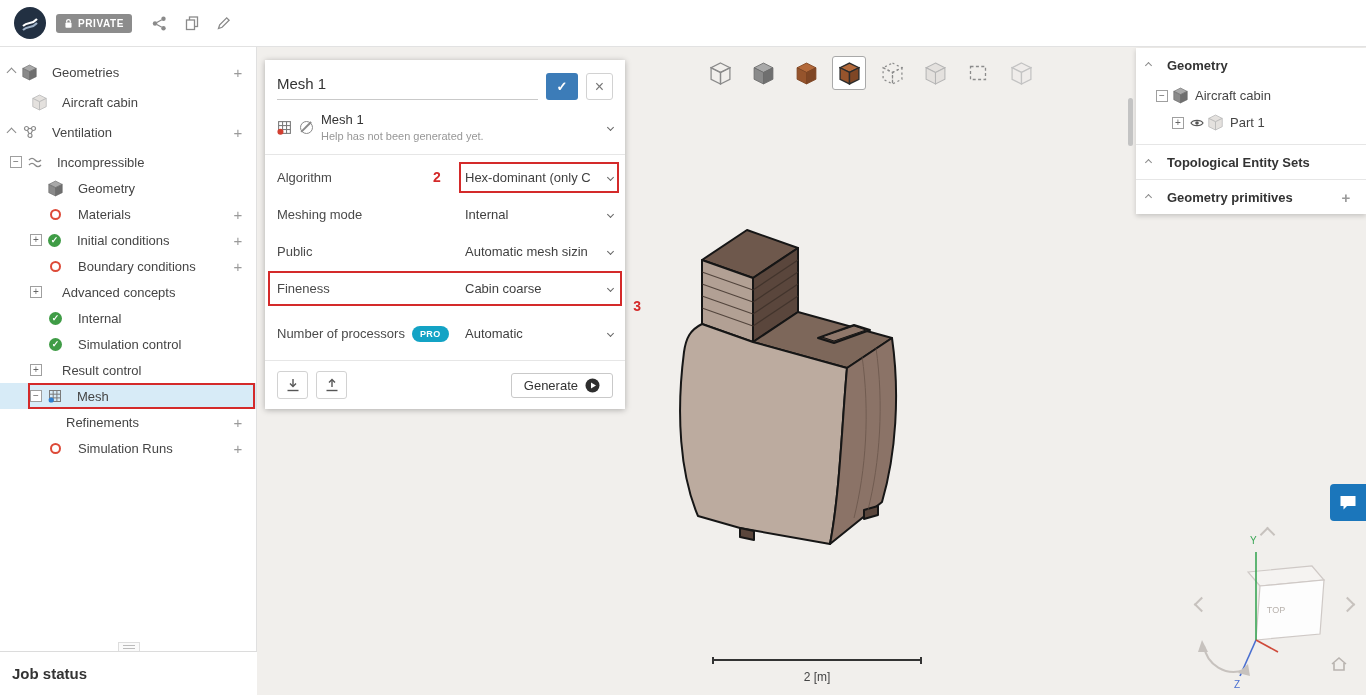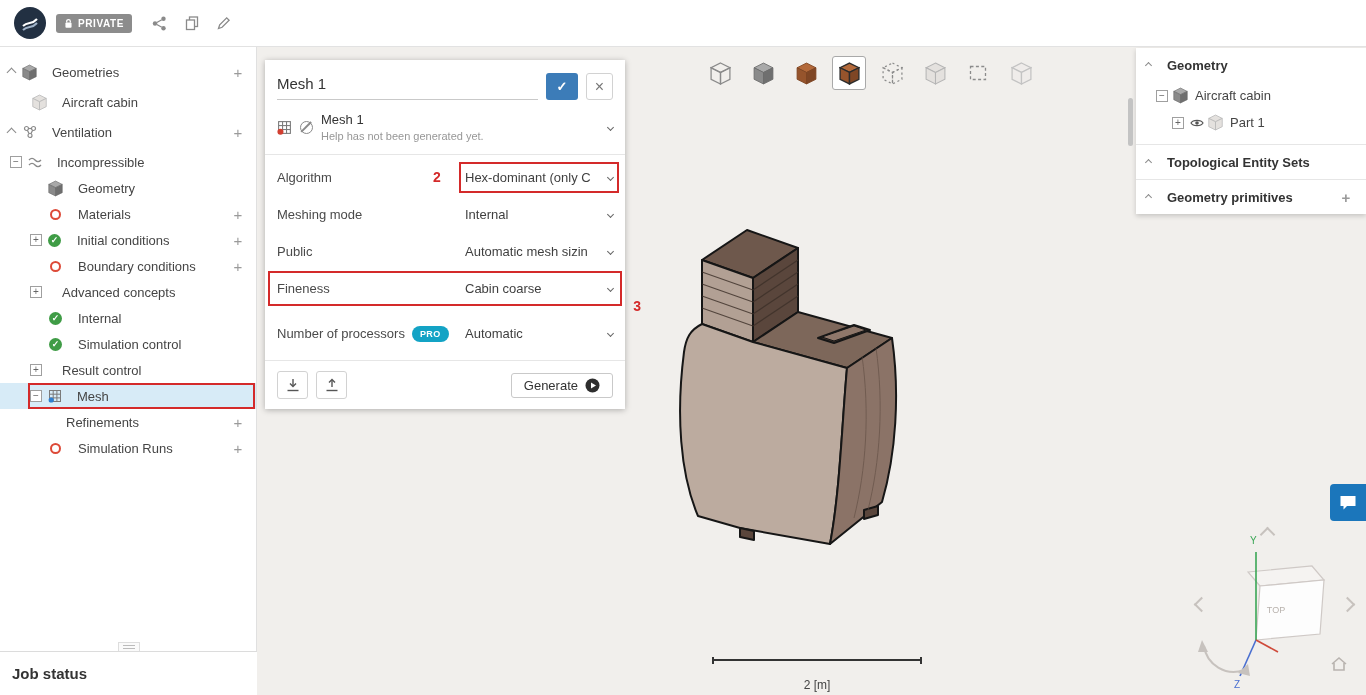--- a/index.html
+++ b/index.html
@@ -84,21 +84,21 @@
 .cb-brown .t{fill:#b3693a}.cb-brown .l{fill:#96542c}.cb-brown .r{fill:#7f4625}
 .cb-brown polygon{stroke:#7c4320;stroke-width:.8}
 .cb-brown-e polygon{stroke:#2b2b2b;stroke-width:1.3}
 .cb-dots polygon{fill:none;stroke:#8b8b8b;stroke-width:1.2;stroke-dasharray:2 2.6}
 .cb-ghost polygon{fill:#e4e1de;stroke:#b5b5b5;stroke-width:1}
 .cb-light polygon{fill:#efecea;stroke:#c3c3c3;stroke-width:1.2}
 .model{position:absolute;left:640px;top:222px;width:310px;height:332px;z-index:1;cursor:grab}
 .scalebar{position:absolute;left:712px;top:657px;width:210px;text-align:center;z-index:4}
 .sb-line{height:7px;border-left:2px solid #333;border-right:2px solid #333;position:relative}
 .sb-line::before{content:"";position:absolute;left:0;right:0;top:2px;height:2px;background:#333}
-.sb-label{font-size:12px;color:#444;margin-top:14px}
+.sb-label{font-size:12px;color:#444;margin-top:6px}
 .scroll-frag{position:absolute;left:1128px;top:98px;width:5px;height:48px;border-radius:3px;background:#c3c3c3;z-index:15}
 
 
 .geo-panel{position:absolute;left:1136px;top:48px;width:230px;background:#fff;box-shadow:0 2px 5px rgba(0,0,0,.18);z-index:10}
 .gp-row{display:flex;align-items:center;height:27px;font-size:13px;color:#454545;padding:0 10px;cursor:pointer;white-space:nowrap}
 .gp-row.head{font-weight:bold;color:#333;height:34px}
 .gp-row .lbl{margin-left:7px}
 .gp-row .sp{flex:1}
 .gp-div{border-top:1px solid #e6e6e6}
 .gp-pad{height:8px}

